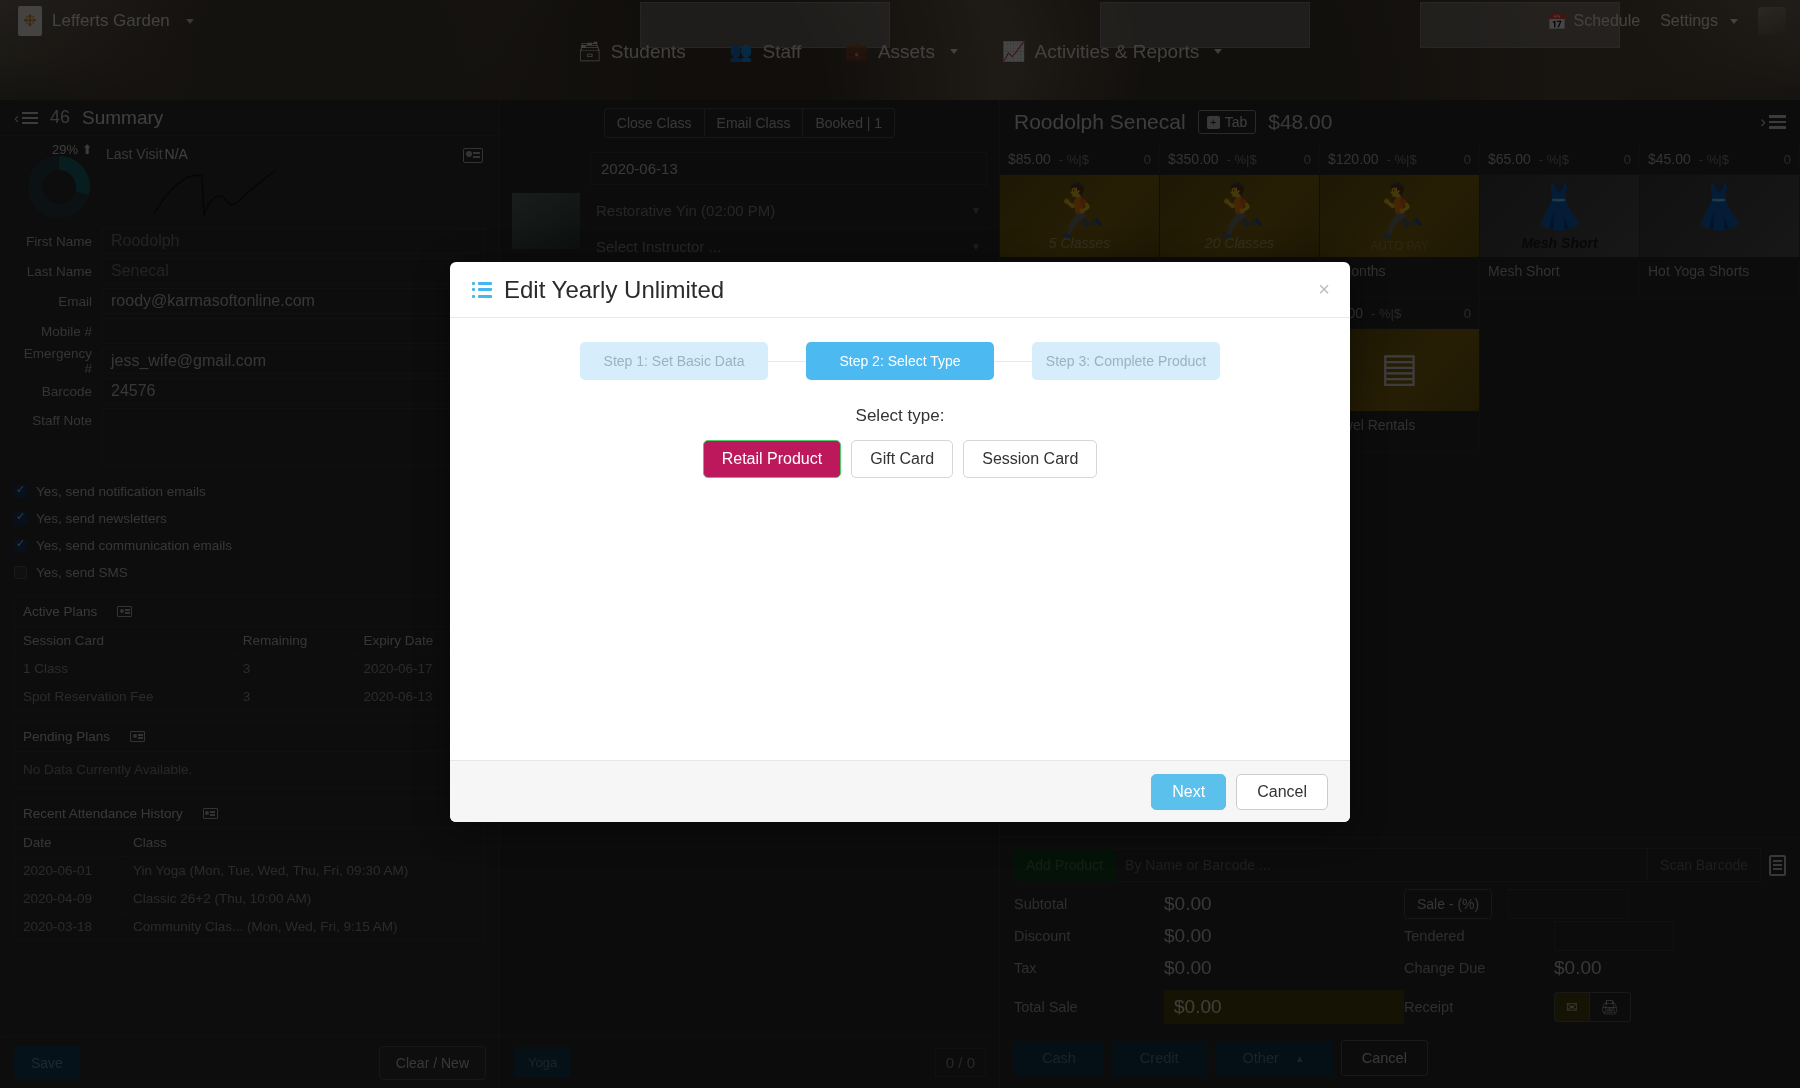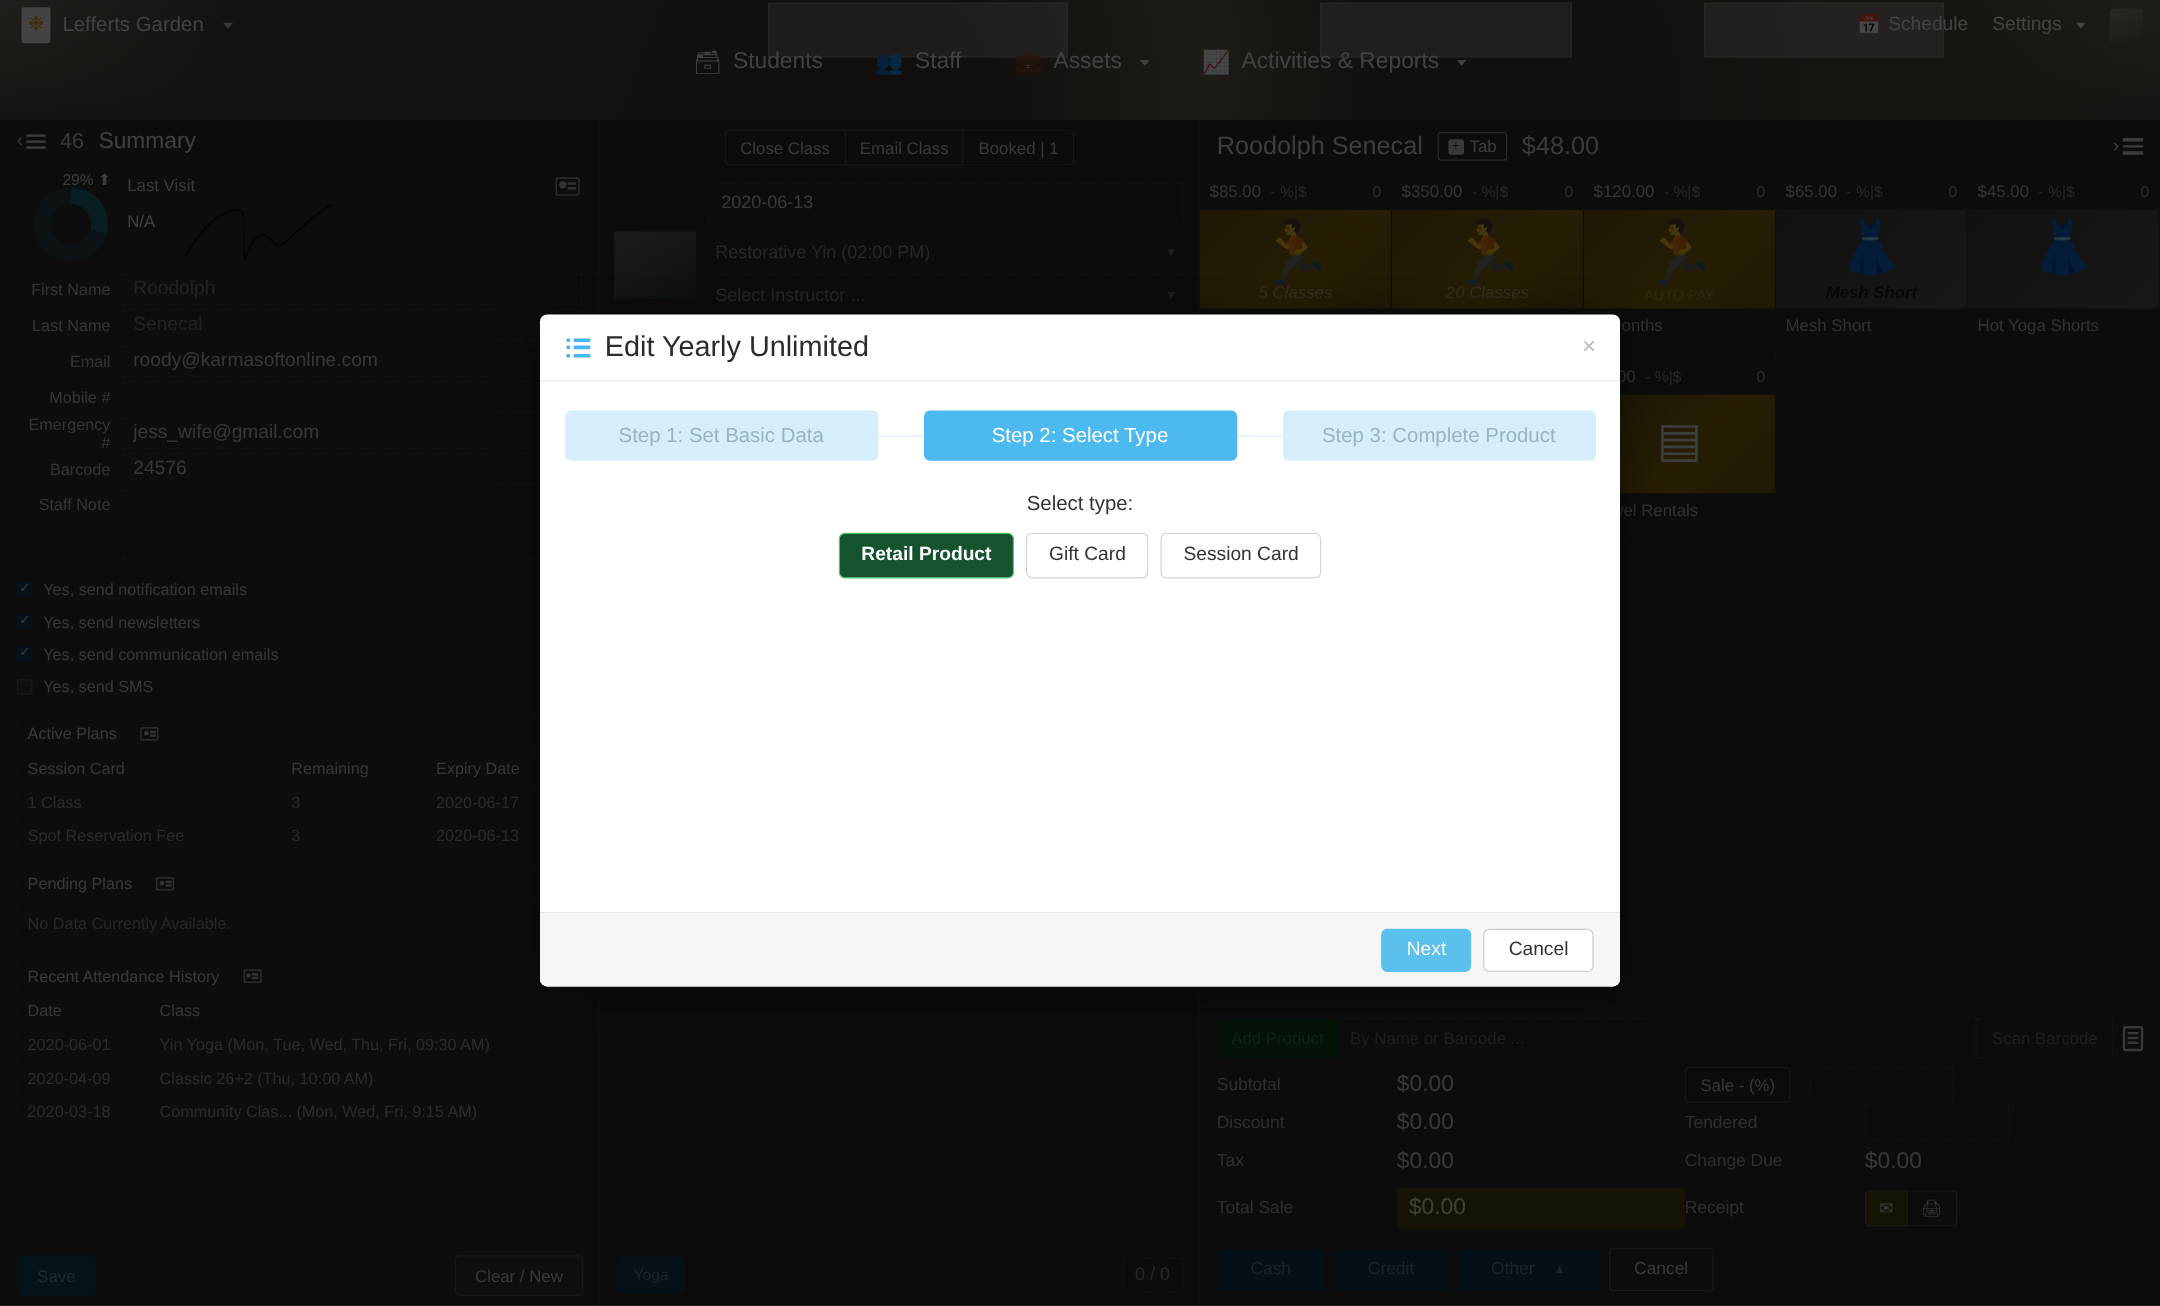--- a/index.html
+++ b/index.html
@@ -59,21 +59,21 @@
   .hamb .bars i { display:block; height:2px; background:#d6d4d0; margin:3px 0;}
   .left-head .count { color:#cfcdc9; font-size:18px;}
   .left-head .ttl { color:#e2e0dc; font-size:19px; }
 
   .prof { display:flex; align-items:flex-start; padding: 10px 14px 0 28px; position: relative;}
   .ring { width: 62px; height: 62px; border-radius: 50%;
           background: conic-gradient(#1d6a72 0 29%, #2e4147 29% 100%);
           position: relative; margin-top: 10px;}
   .ring:after { content:""; position:absolute; inset: 14px; border-radius:50%; background:#2f2f2f; }
   .pct { position:absolute; left: 52px; top: 6px; color:#d9d7d3; font-size: 13px; }
-  .lastvisit { margin-left: 16px; color:#c9c7c3; font-size:14px; display:flex; gap:14px;flex-direction:column;}
+  .lastvisit { margin-left: 16px; color:#c9c7c3; font-size:14px; display:flex; gap:2px;}
   .lastvisit b { color:#e4e2de; font-weight: normal;}
   .sigbox { position:absolute; left: 150px; top: 30px; width: 260px; height: 62px;}
   .idcard { position:absolute; right: 16px; top: 12px; width: 20px; height: 15px; border:1.5px solid #bdbbb7; border-radius:2px;}
   .idcard:before{content:"";position:absolute;left:2px;top:2px;width:6px;height:6px;border-radius:50%;background:#bdbbb7;}
   .idcard:after{content:"";position:absolute;right:2px;top:3px;width:7px;height:2px;background:#bdbbb7;box-shadow:0 4px 0 #bdbbb7;}
 
   .frow { display:flex; align-items:center; padding: 0 14px; height: 30px; }
   .frow .lab { width: 88px; text-align: right; color:#bcbab6; font-size:13.5px; padding-right: 10px;}
   .frow .fld { flex:1; height: 26px; border:1px dotted #4a4a4a; color:#c6c4c0; font-size:16px; display:flex; align-items:center; padding: 0 8px;}
   .frow .fld.placeholder { color:#7e7c78; }
@@ -178,28 +178,28 @@
     display: flex; flex-direction: column;
   }
   .modal-head { height: 56px; display:flex; align-items:center; padding: 0 22px; border-bottom: 1px solid #e8e8e8; position: relative;}
   .modal-title { font-size: 24px; color: #2b2b2b; display:flex; align-items:center; gap: 12px;}
   .list-icon { display:inline-block; width: 20px; }
   .list-icon i { display:block; height: 3px; background:#45b6f0; margin: 3.5px 0 3.5px 6px; border-radius:1px; position: relative;}
   .list-icon i:before { content:""; position:absolute; left:-6px; top:0; width:3px; height:3px; background:#45b6f0; border-radius:1px;}
   .modal-close { position:absolute; right: 20px; top: 16px; color:#bdbdbd; font-size: 20px; }
   .modal-body { flex: 1; padding: 24px 0 0 0; }
   .steps { display:flex; align-items:center; justify-content:center; }
-  .step { border-radius: 5px; font-size: 17px; padding: 11px 0; text-align:center; width: 261px;}
+  .step { border-radius: 5px; font-size: 14px; padding: 11px 0; text-align:center; width: 188px;}
   .step.done { background:#d6eefb; color:#9bb3c0; }
   .step.active { background:#4cb9f0; color:#fff; }
   .step-line { width: 38px; height: 1px; background:#d6eefb; }
   .sel-label { text-align:center; margin-top: 26px; font-size: 17px; color:#333; }
   .types { display:flex; justify-content:center; gap: 10px; margin-top: 14px;}
   .type-btn { font-size: 16px; padding: 9px 18px; border-radius: 5px; border:1px solid #d6d6d6; background:#fff; color:#333; }
-  .type-btn.sel { background:#14532d; border-color:#4fcb6a; color:#fff;font-weight:bold; }
+  .type-btn.sel { background:#be185d; border-color:#4fcb6a; color:#fff; }
   .modal-foot { height: 62px; background:#f6f6f6; border-top:1px solid #e6e6e6; border-radius: 0 0 6px 6px;
                 display:flex; align-items:center; justify-content:flex-end; gap: 10px; padding: 0 22px; }
   .m-next { background:#5bc0ec; color:#fff; border:1px solid #5bc0ec; font-size:16px; padding: 8px 20px; border-radius:5px;}
   .m-cancel { background:#fff; color:#333; border:1px solid #ccc; font-size:16px; padding: 8px 20px; border-radius:5px;}
 </style>
 </head>
 <body>
 
 <div id="app">
 

